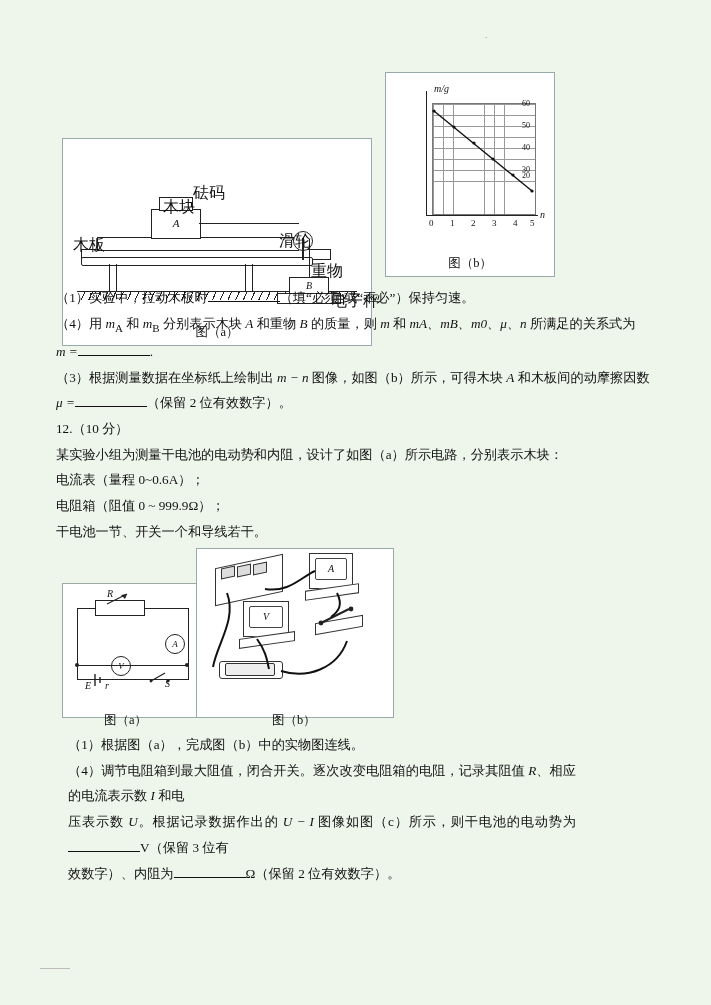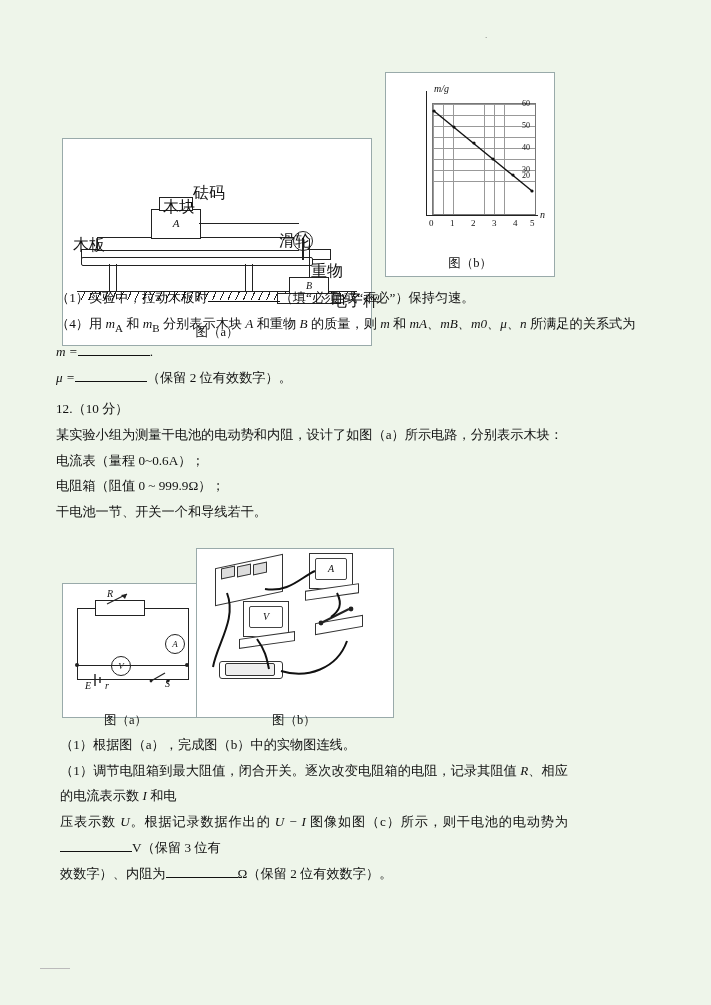--- a/index.html
+++ b/index.html
@@ -203,26 +203,29 @@
     </p>
 
     <p class="q">
       <span>（4）用 </span><span class="it">m</span><sub>A</sub><span> 和 </span><span class="it">m</span><sub>B</sub><span> 分别表示木块 </span><span class="it">A</span><span> 和重物 </span><span class="it">B</span><span> 的质量，则 </span><span class="it">m</span><span> 和 </span><span class="it">mA、mB、m0、μ、n</span><span> 所满足的关系式为</span>
     </p>
 
     <p class="q">
       <span class="it">m =</span><span class="blank"></span><span>.</span>
     </p>
 
+    <p class="q">
+      <span>（3）根据测量数据在坐标纸上绘制出 </span><span class="it">m − n</span><span> 图像，如图（b）所示，可得木块 </span><span class="it">A</span><span> 和木板间的动摩擦因数</span>
+    </p>
 
     <p class="q">
       <span class="it">μ =</span><span class="blank"></span><span>（保留 2 位有效数字）。</span>
     </p>
 
-    <p class="q secnum" style="margin-top:6px;">12.（10 分）</p>
+    <p class="q secnum" style="margin-top:0;">12.（10 分）</p>
     <p class="q">某实验小组为测量干电池的电动势和内阻，设计了如图（a）所示电路，分别表示木块：</p>
     <p class="q">电流表（量程 0~0.6A）；</p>
     <p class="q">电阻箱（阻值 0 ~ 999.9Ω）；</p>
     <p class="q">干电池一节、开关一个和导线若干。</p>
   </div>
 
   <div class="circ">
     <div class="c-rect"></div>
     <div class="c-res"></div>
     <svg class="c-arrow" viewBox="0 0 30 14">
@@ -279,24 +282,24 @@
       <path d="M68 40 C 92 44, 104 28, 118 22" stroke="#111" stroke-width="2" fill="none"></path>
       <path d="M84 122 C 110 130, 140 120, 150 92" stroke="#111" stroke-width="2" fill="none"></path>
       <path d="M60 90 C 70 104, 70 112, 72 120" stroke="#111" stroke-width="2" fill="none"></path>
       <path d="M140 44 C 146 56, 142 62, 134 68" stroke="#111" stroke-width="2" fill="none"></path>
     </svg>
   </div>
 
   <div class="ph-cap" style="left:104px;top:712px;">图（a）</div>
   <div class="ph-cap" style="left:272px;top:712px;">图（b）</div>
 
-  <div style="position:absolute;left:4px;top:732px;width:620px;">
+  <div style="position:absolute;left:12px;top:732px;width:620px;">
     <p class="q">（1）根据图（a），完成图（b）中的实物图连线。</p>
     <p class="q">
-      <span>（1）调节电阻箱到最大阻值，闭合开关。逐次改变电阻箱的电阻，记录其阻值 </span><span class="it">R</span><span>、相应的电流表示数 </span><span class="it">I</span><span> 和电</span>
+      <span>（4）调节电阻箱到最大阻值，闭合开关。逐次改变电阻箱的电阻，记录其阻值 </span><span class="it">R</span><span>、相应的电流表示数 </span><span class="it">I</span><span> 和电</span>
     </p>
     <p class="q">
       <span>压表示数 </span><span class="it">U</span><span>。根据记录数据作出的 </span><span class="it">U − I</span><span> 图像如图（c）所示，则干电池的电动势为</span><span class="blank"></span><span>V（保留 3 位有</span>
     </p>
     <p class="q">
       <span>效数字）、内阻为</span><span class="blank"></span><span>Ω（保留 2 位有效数字）。</span>
     </p>
   </div>
 
   <div class="bot">

